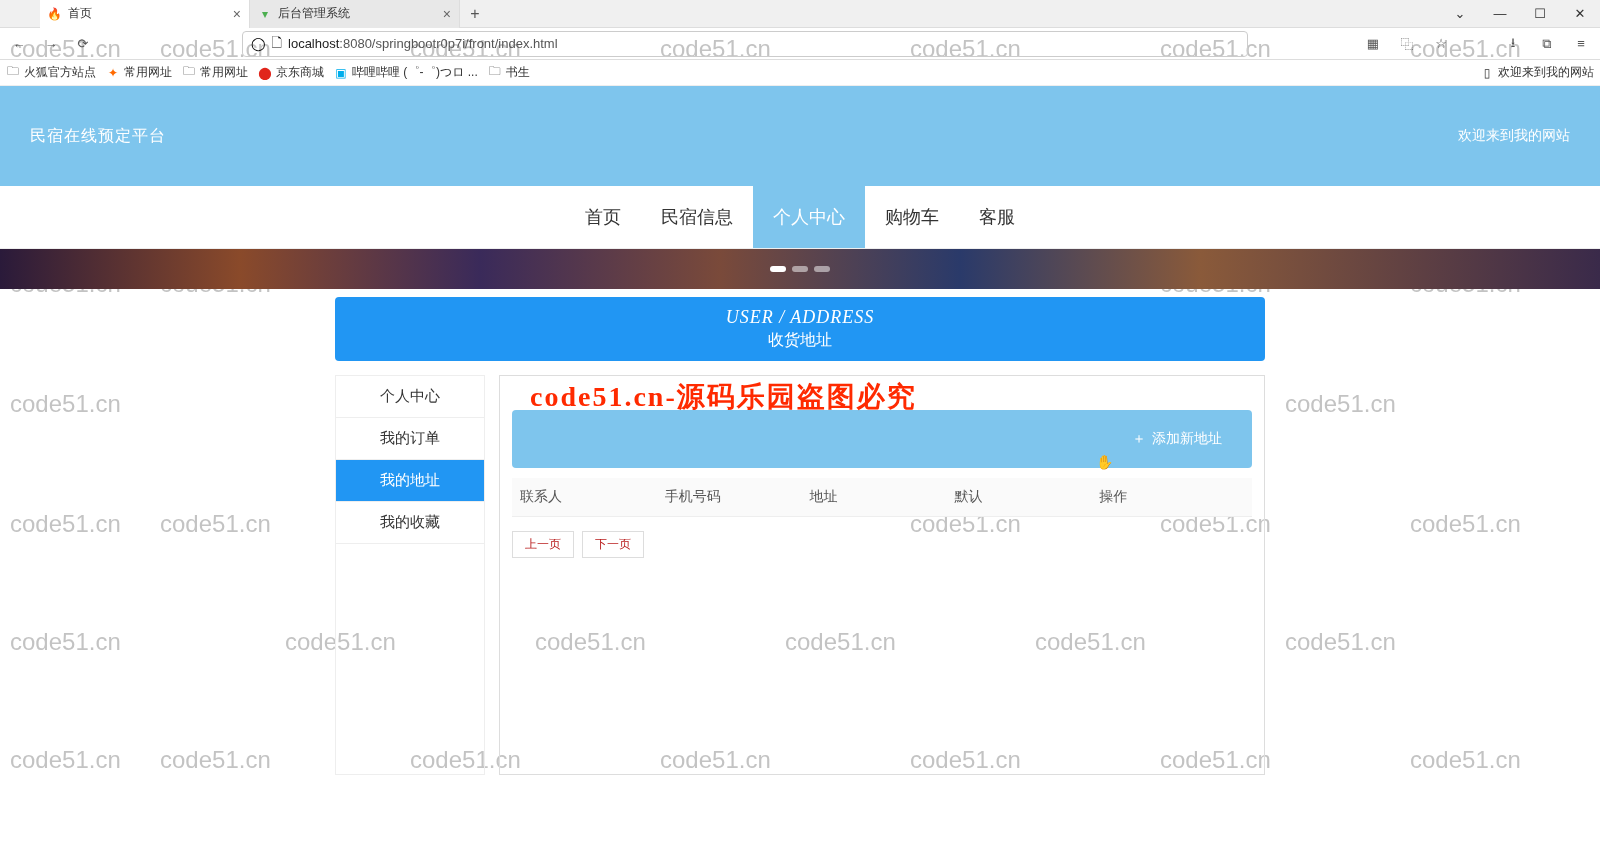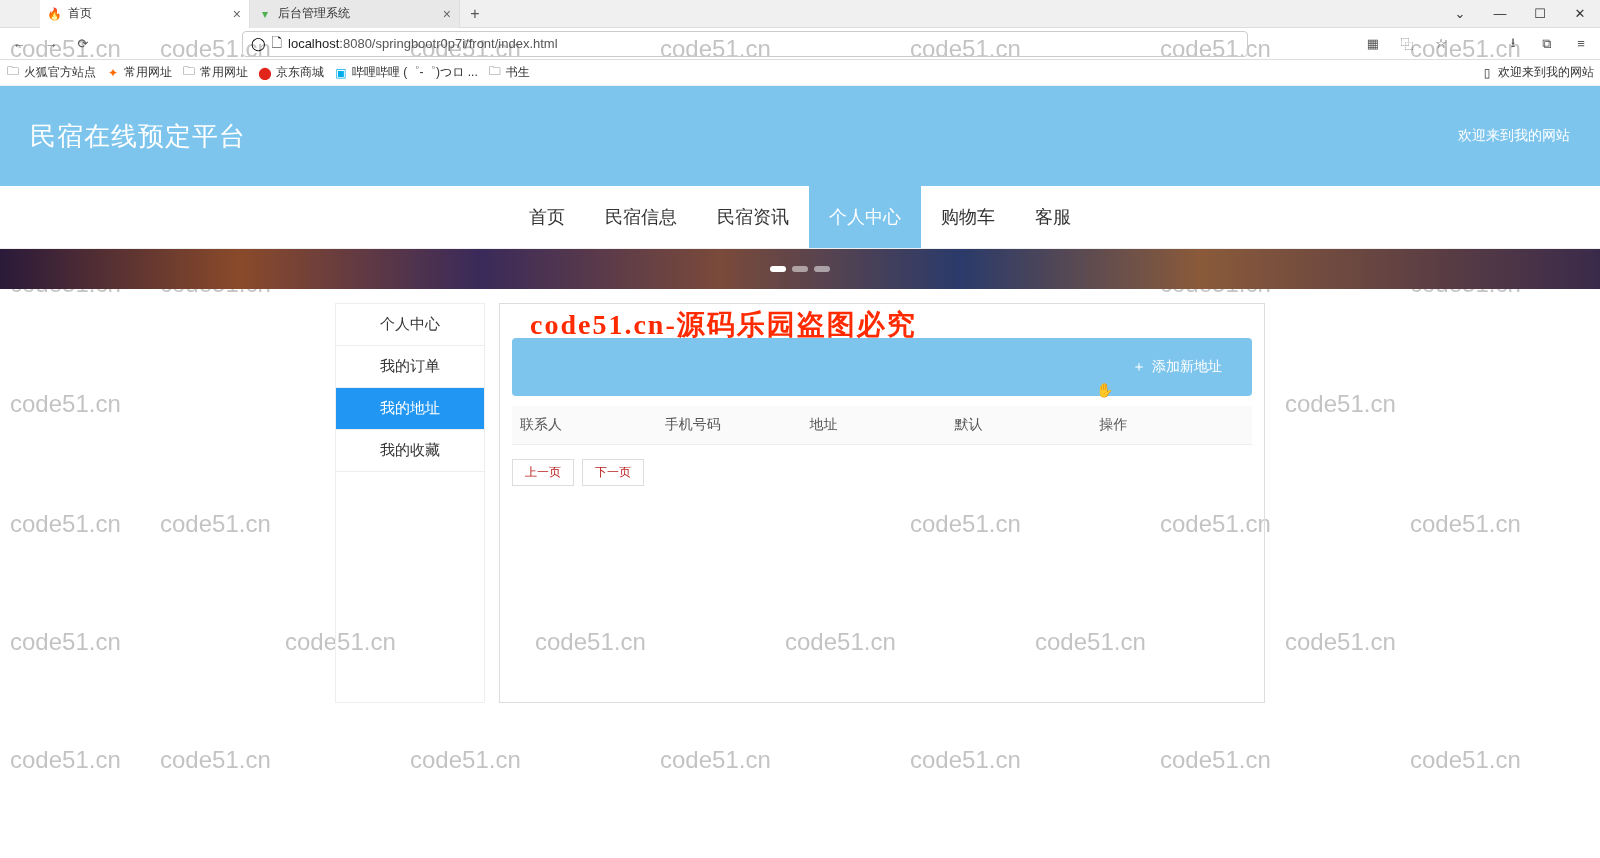--- a/index.html
+++ b/index.html
@@ -28,21 +28,21 @@
   .tb-right { display: flex; gap: 8px; margin-left: 6px; }
   
   .bookmarks { height: 26px; display: flex; align-items: center; padding: 0 6px; border-bottom: 1px solid #eee; gap: 10px; font-size: 12px; color: #333; }
   .bm-item { display: flex; align-items: center; gap: 4px; cursor: pointer; }
   .bm-ico { width: 14px; height: 14px; display: inline-flex; align-items: center; justify-content: center; }
   .bm-right { margin-left: auto; }
   
   
   .page { position: relative; z-index: 1; }
   .header-band { background: #7ec5ed; height: 100px; display: flex; align-items: center; padding: 0 30px; color: #fff; }
-  .site-title { font-size: 26px; letter-spacing: 1px; }
+  .site-title { font-size: 16px; letter-spacing: 1px; }
   .welcome { margin-left: auto; font-size: 14px; }
   
   .nav-wrap { background: #fff; display: flex; justify-content: center; border-bottom: 1px solid #eee; }
   .nav { display: flex; height: 62px; }
   .nav-item { padding: 0 20px; display: flex; align-items: center; font-size: 18px; color: #333; cursor: pointer; }
   .nav-item.active { background: #7ec5ed; color: #fff; }
   
   .banner { height: 40px; background: linear-gradient(90deg,#2a1a3a 0%,#8a4a2a 15%,#3a2a5a 30%,#7a4a3a 45%,#2a3a6a 60%,#8a5a3a 75%,#3a2a4a 100%); position: relative; display: flex; align-items: center; justify-content: center; }
   .carousel-dots { display: flex; gap: 6px; }
   .c-dot { width: 16px; height: 6px; border-radius: 3px; background: rgba(255,255,255,0.5); }
@@ -189,36 +189,39 @@
 <div class="page">
   <div class="header-band">
     <div class="site-title">民宿在线预定平台</div>
     <div class="welcome">欢迎来到我的网站</div>
   </div>
 
   <div class="nav-wrap">
     <div class="nav">
       <div class="nav-item">首页</div>
       <div class="nav-item">民宿信息</div>
-      <div class="nav-item">民宿资讯</div>
       <div class="nav-item active">个人中心</div>
       <div class="nav-item">购物车</div>
       <div class="nav-item">客服</div>
     </div>
   </div>
 
   <div class="banner">
     <div class="carousel-dots">
       <div class="c-dot active"></div>
       <div class="c-dot"></div>
       <div class="c-dot"></div>
     </div>
   </div>
 
   <div class="main">
+    <div class="section-head">
+      <div class="sh-en">USER / ADDRESS</div>
+      <div class="sh-cn">收货地址</div>
+    </div>
 
     <div class="content-row">
       <div class="sidebar">
         <div class="sb-item">个人中心</div>
         <div class="sb-item">我的订单</div>
         <div class="sb-item active">我的地址</div>
         <div class="sb-item">我的收藏</div>
       </div>
 
       <div class="panel">

